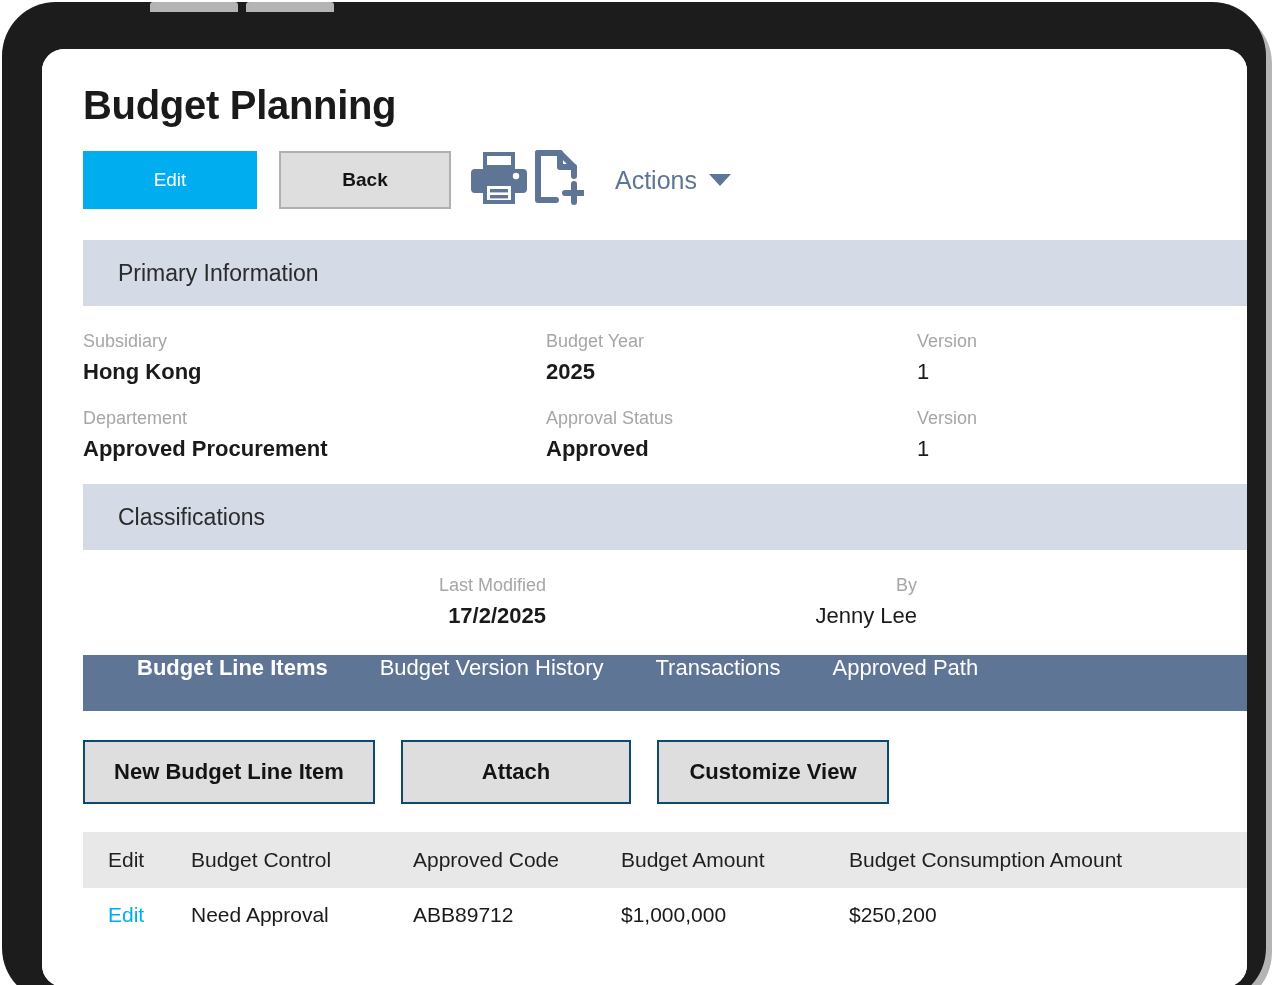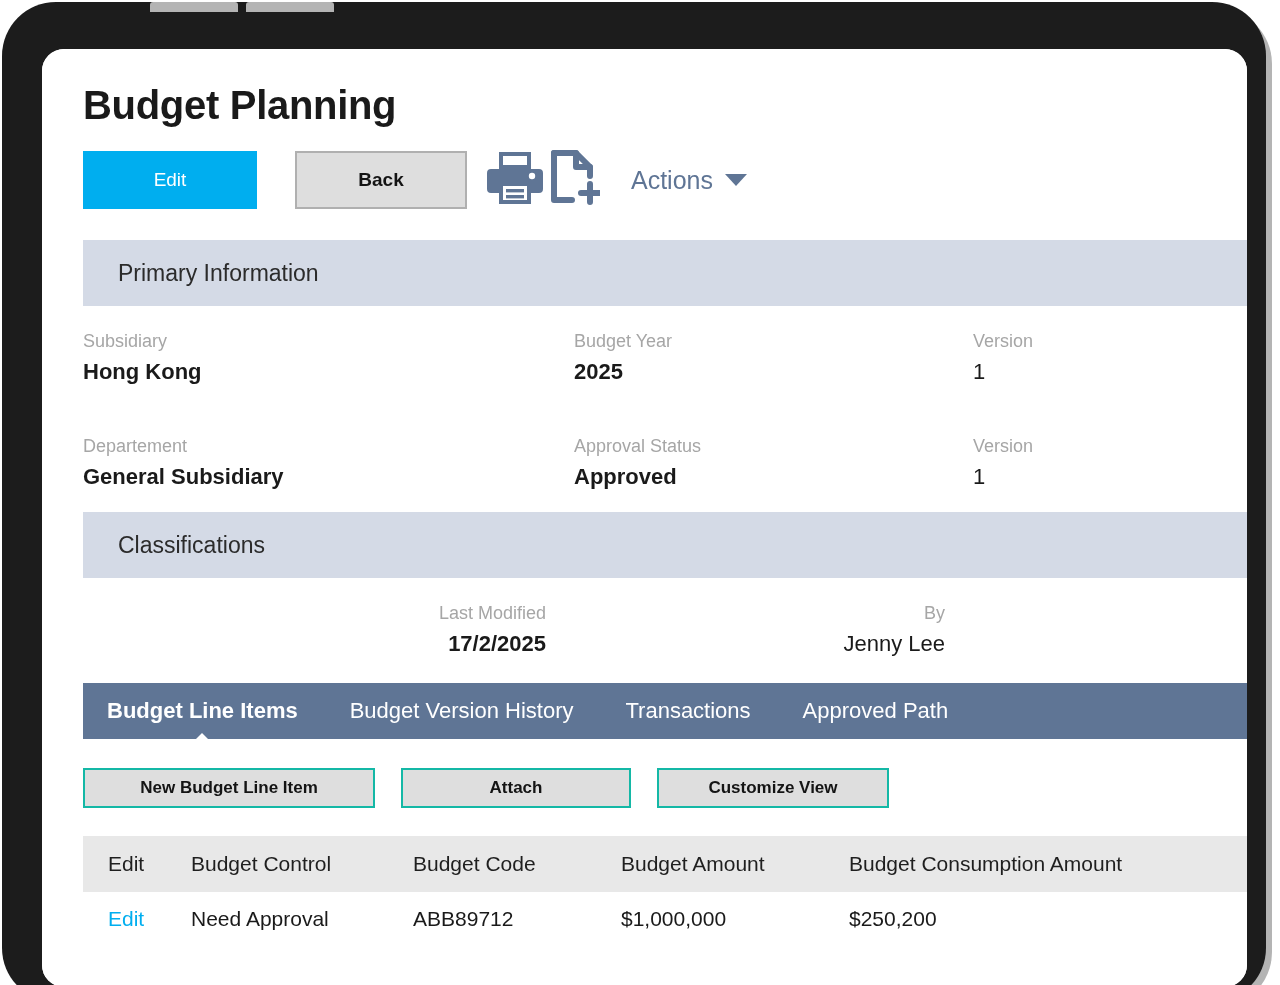--- a/index.html
+++ b/index.html
@@ -110,21 +110,20 @@
     background: #dedede;
     color: #141414;
     border: 2px solid #b0b0b0;
     font-size: 19px;
     font-weight: bold;
     font-family: "Liberation Sans", sans-serif;
     cursor: pointer;
     display: flex;
     align-items: center;
     justify-content: center;
-    margin-left: 16px;
   }
 
   .tb-gap { width: 22px; }
   .tb-gap-sm { width: 18px; }
 
   .icon-btn {
     width: 60px;
     height: 58px;
     display: flex;
     align-items: center;
@@ -165,21 +164,20 @@
   }
 
   .section-primary-wrap { margin-top: 30px; }
   .section-class-wrap   { margin-top: 24px; text-align: right; }
 
   
   .field-grid {
     display: grid;
     grid-template-columns: 463px 371px 1fr;
     row-gap: 0;
-    gap: 28px;
   }
   .field {
     padding-top: 26px;
   }
   .field-label {
     font-size: 18px;
     color: #a6a6a6;
     line-height: 1.0;
   }
   .field-value {
@@ -191,22 +189,21 @@
   }
   .field-value.regular { font-weight: normal; }
 
   
   .tabs {
     margin-top: 28px;
     width: 1164px;
     height: 56px;
     background: #5f7595;
     display: flex;
-    align-items: center;
-    padding-left: 24px;
+    padding-left: 54px;
     position: relative;
   }
   .tab {
     color: #ffffff;
     font-size: 22px;
     margin-right: 52px;
     cursor: pointer;
     position: relative;
     white-space: nowrap;
   }
@@ -222,24 +219,24 @@
     border-bottom: 13px solid #ffffff;
   }
 
   
   .sub-actions {
     display: flex;
     margin-top: 29px;
     gap: 26px;
   }
   .btn-sub {
-    height: 40px;
+    height: 64px;
     background: #dedede;
-    border: 2px solid #14b8a6;
-    font-size: 17px;
+    border: 2px solid #0c4a6e;
+    font-size: 22px;
     font-weight: bold;
     color: #141414;
     font-family: "Liberation Sans", sans-serif;
     cursor: pointer;
     display: flex;
     align-items: center;
     justify-content: center;
   }
   .btn-sub.w1 { width: 292px; }
   .btn-sub.w2 { width: 230px; }
@@ -341,21 +338,21 @@
             <div class="field-label">Budget Year</div>
             <div class="field-value">2025</div>
           </div>
           <div class="field">
             <div class="field-label">Version</div>
             <div class="field-value regular">1</div>
           </div>
 
           <div class="field">
             <div class="field-label">Departement</div>
-            <div class="field-value">General Subsidiary</div>
+            <div class="field-value">Approved Procurement</div>
           </div>
           <div class="field">
             <div class="field-label">Approval Status</div>
             <div class="field-value">Approved</div>
           </div>
           <div class="field">
             <div class="field-label">Version</div>
             <div class="field-value regular">1</div>
           </div>
         </div>
@@ -396,21 +393,21 @@
         <button class="btn-sub w1">New Budget Line Item</button>
         <button class="btn-sub w2">Attach</button>
         <button class="btn-sub w3">Customize View</button>
       </div>
 
       <table class="data-table">
         <thead>
           <tr>
             <th class="col-edit">Edit</th>
             <th class="col-ctrl">Budget Control</th>
-            <th class="col-acct">Budget Code</th>
+            <th class="col-acct">Approved Code</th>
             <th class="col-amt">Budget Amount</th>
             <th class="col-cons">Budget Consumption Amount</th>
           </tr>
         </thead>
         <tbody>
           <tr>
             <td class="col-edit edit-link">Edit</td>
             <td class="col-ctrl">Need Approval</td>
             <td class="col-acct">ABB89712</td>
             <td class="col-amt">$1,000,000</td>

